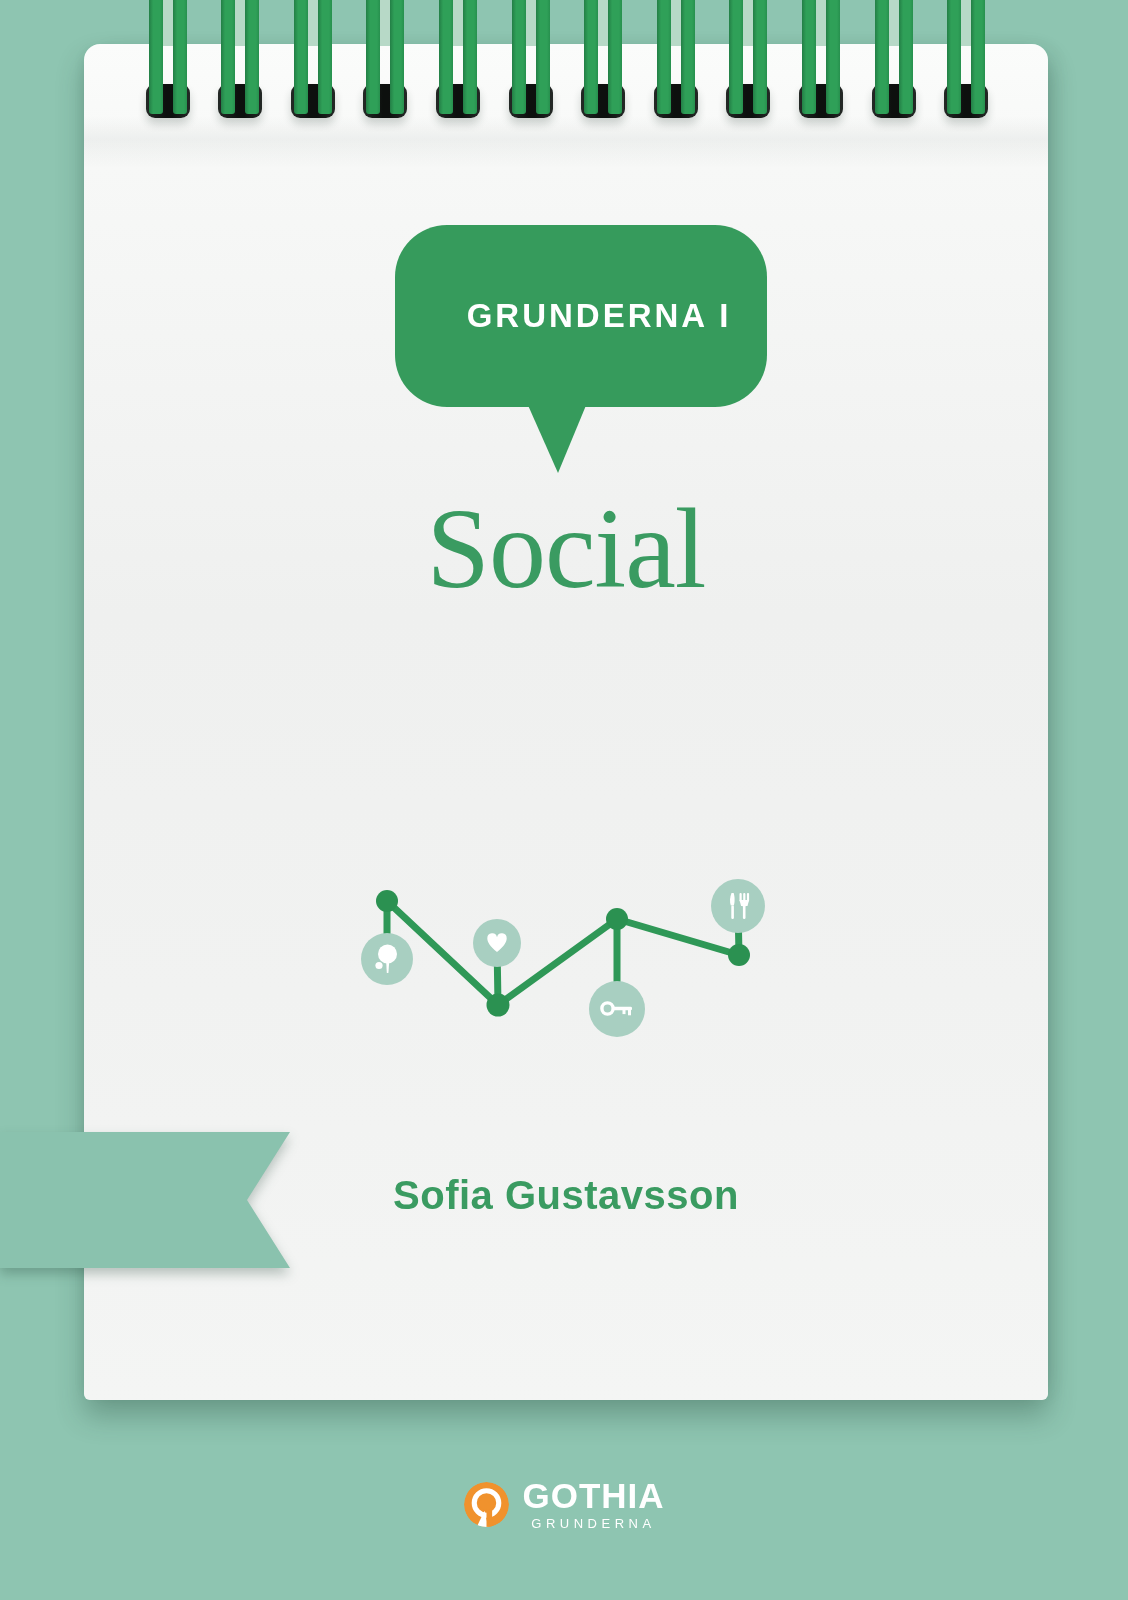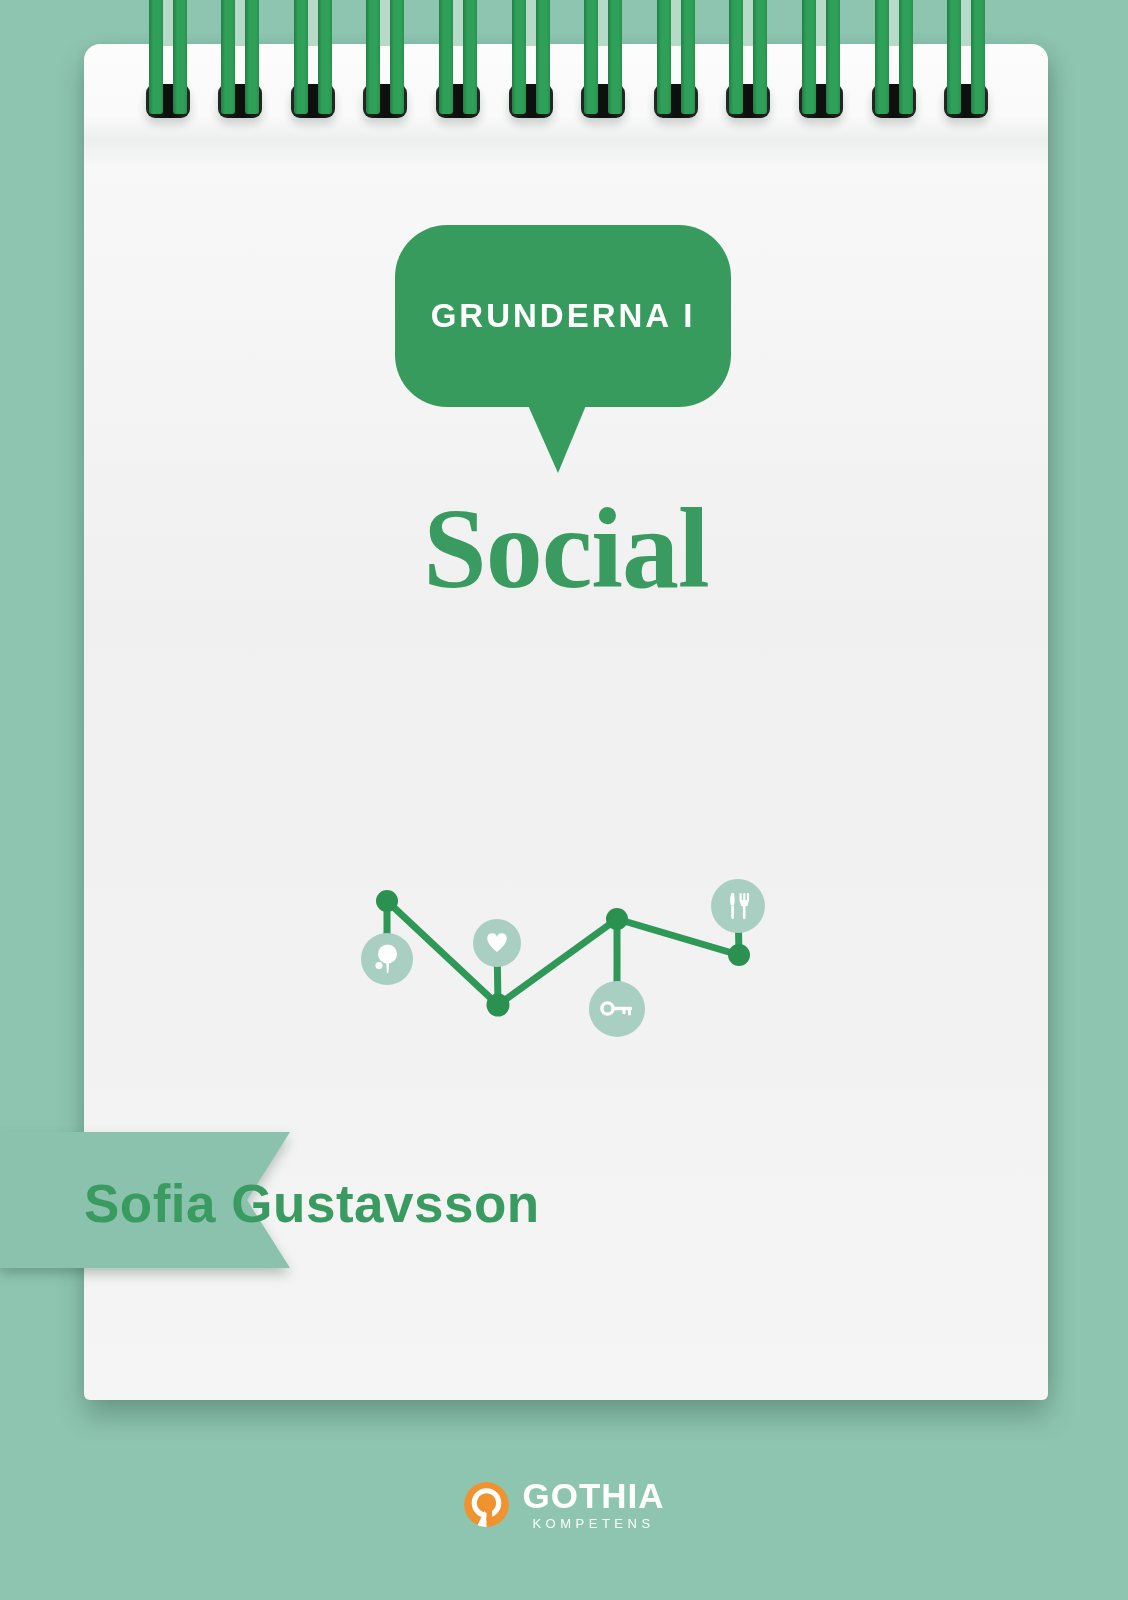--- a/index.html
+++ b/index.html
@@ -45,54 +45,55 @@
   .bar-l{left:3px;}
   .bar-r{left:27px;}
 
   
   .bubble{
     position:absolute;left:395px;top:225px;width:336px;height:182px;
     background:var(--accent-green,#369b5c);
     border-radius:52px;
     display:flex;align-items:center;justify-content:center;
     z-index:3;
+    padding-left:36px;
   }
   .bubble-tail{position:absolute;left:130px;top:178px;z-index:3;}
   .tagline{
     color:#ffffff;font-size:33px;font-weight:700;letter-spacing:3px;
     font-family:"Liberation Sans",sans-serif;
   }
 
   
   .title{
     position:absolute;left:84px;top:492px;width:964px;text-align:center;
     color:var(--title-green,#3a9b61);
-    font-family:"Liberation Serif",serif;font-weight:700;
+    font-family:"Liberation Serif",serif;font-weight:400;
     font-size:114px;line-height:1.0;letter-spacing:-1px;
     z-index:3;
   }
   .title .line2{margin-top:0px;}
   .subtitle{
     position:absolute;left:84px;top:748px;width:964px;text-align:center;
     color:var(--accent-green,#369b5c);
     font-size:28px;font-weight:700;letter-spacing:1.5px;
     z-index:3;
   }
 
   
   .chart{position:absolute;left:330px;top:848px;z-index:3;}
 
   
   .ribbon{position:absolute;left:0;top:1130px;z-index:6;filter:drop-shadow(0 6px 6px rgba(25,60,48,.28));}
 
   
   .author{
-    position:absolute;left:84px;top:1173px;width:964px;text-align:left;
+    position:absolute;left:84px;top:1173px;width:964px;text-align:center;
     color:var(--title-green,#3a9b61);
-    font-size:53px;font-weight:700;letter-spacing:.5px;
+    font-size:40px;font-weight:700;letter-spacing:.5px;
     z-index:7;
   }
 
   
   .logo{
     position:absolute;left:0;top:1478px;width:100%;
     display:flex;align-items:center;justify-content:center;gap:12px;
     z-index:3;
     text-align:right;
   }
@@ -261,17 +262,17 @@
       <g clip-path="url(#mclip)">
         <circle cx="23" cy="23" r="22" fill="#f0922d"></circle>
         <circle cx="23" cy="21.5" r="12" fill="none" stroke="#ffffff" stroke-width="5"></circle>
         <path d="M13 46 L21 29 L25 46 Z" fill="#ffffff"></path>
         <rect x="23" y="21" width="5.5" height="25" fill="#f0922d"></rect>
         <circle cx="23" cy="21.5" r="7" fill="#f0922d"></circle>
       </g>
     </svg>
     <div class="logo-text">
       <span class="logo-name">GOTHIA</span>
-      <span class="logo-division">KOMPETENS</span>
+      <span class="logo-division">GRUNDERNA</span>
     </div>
   </div>
 
 </div>
 
 </body></html>

